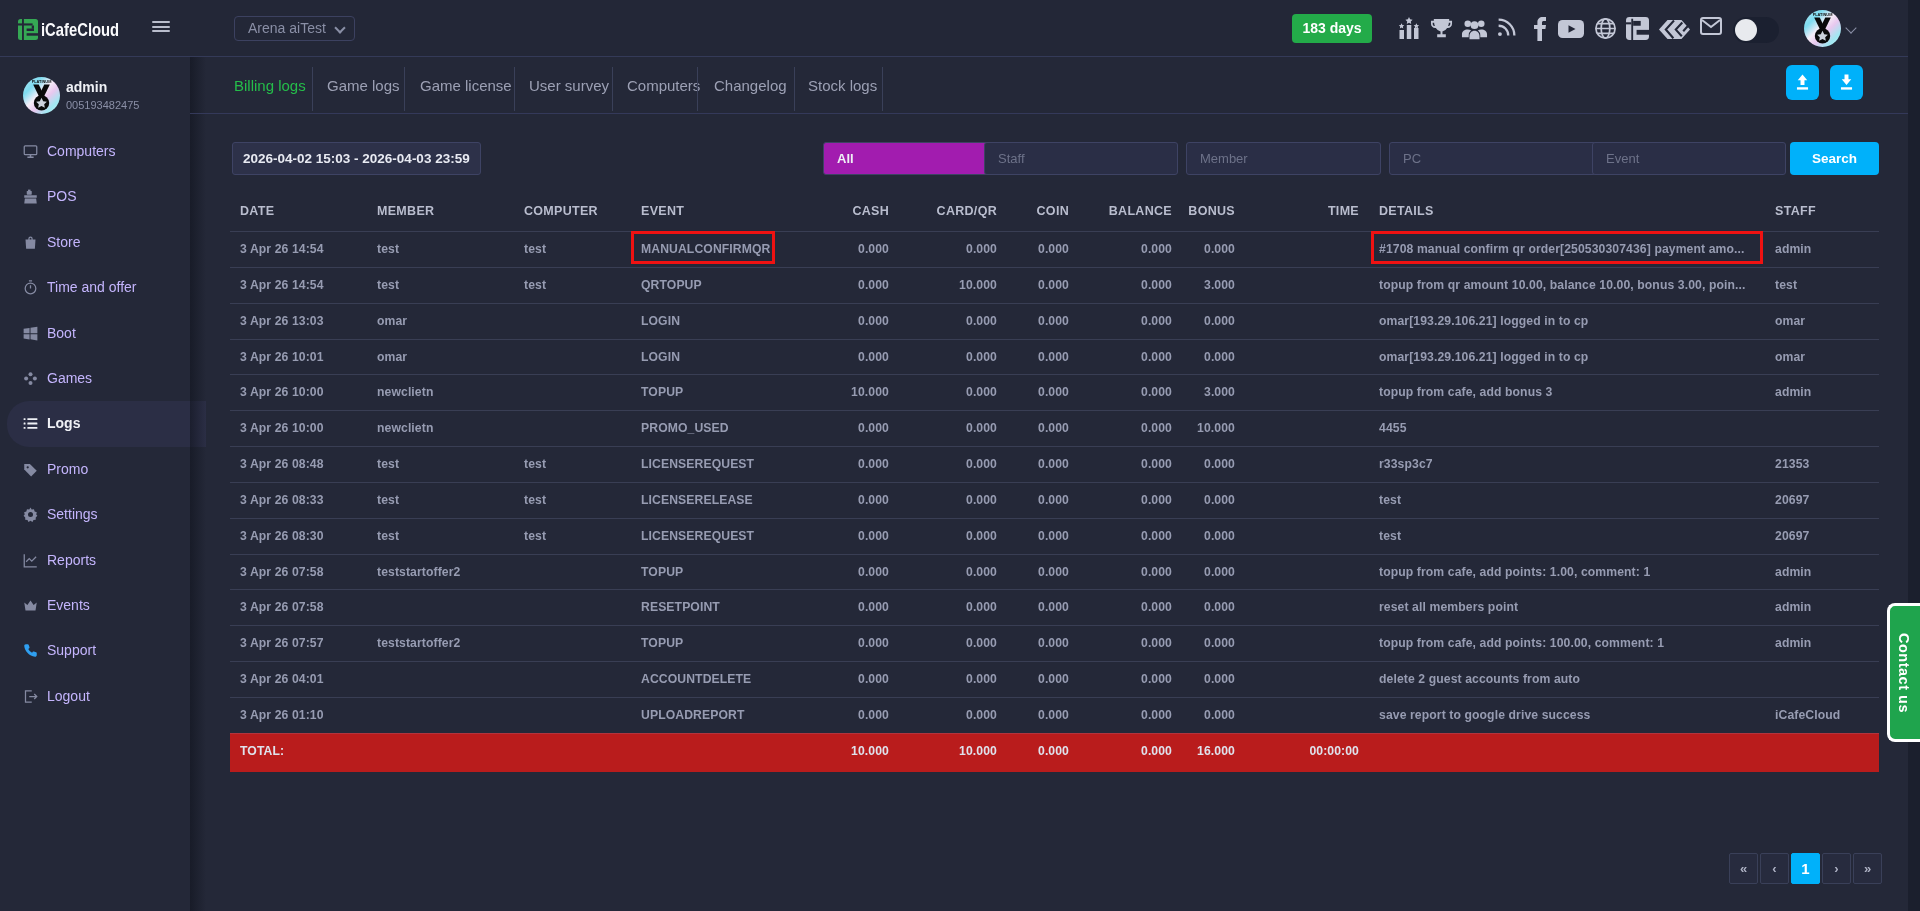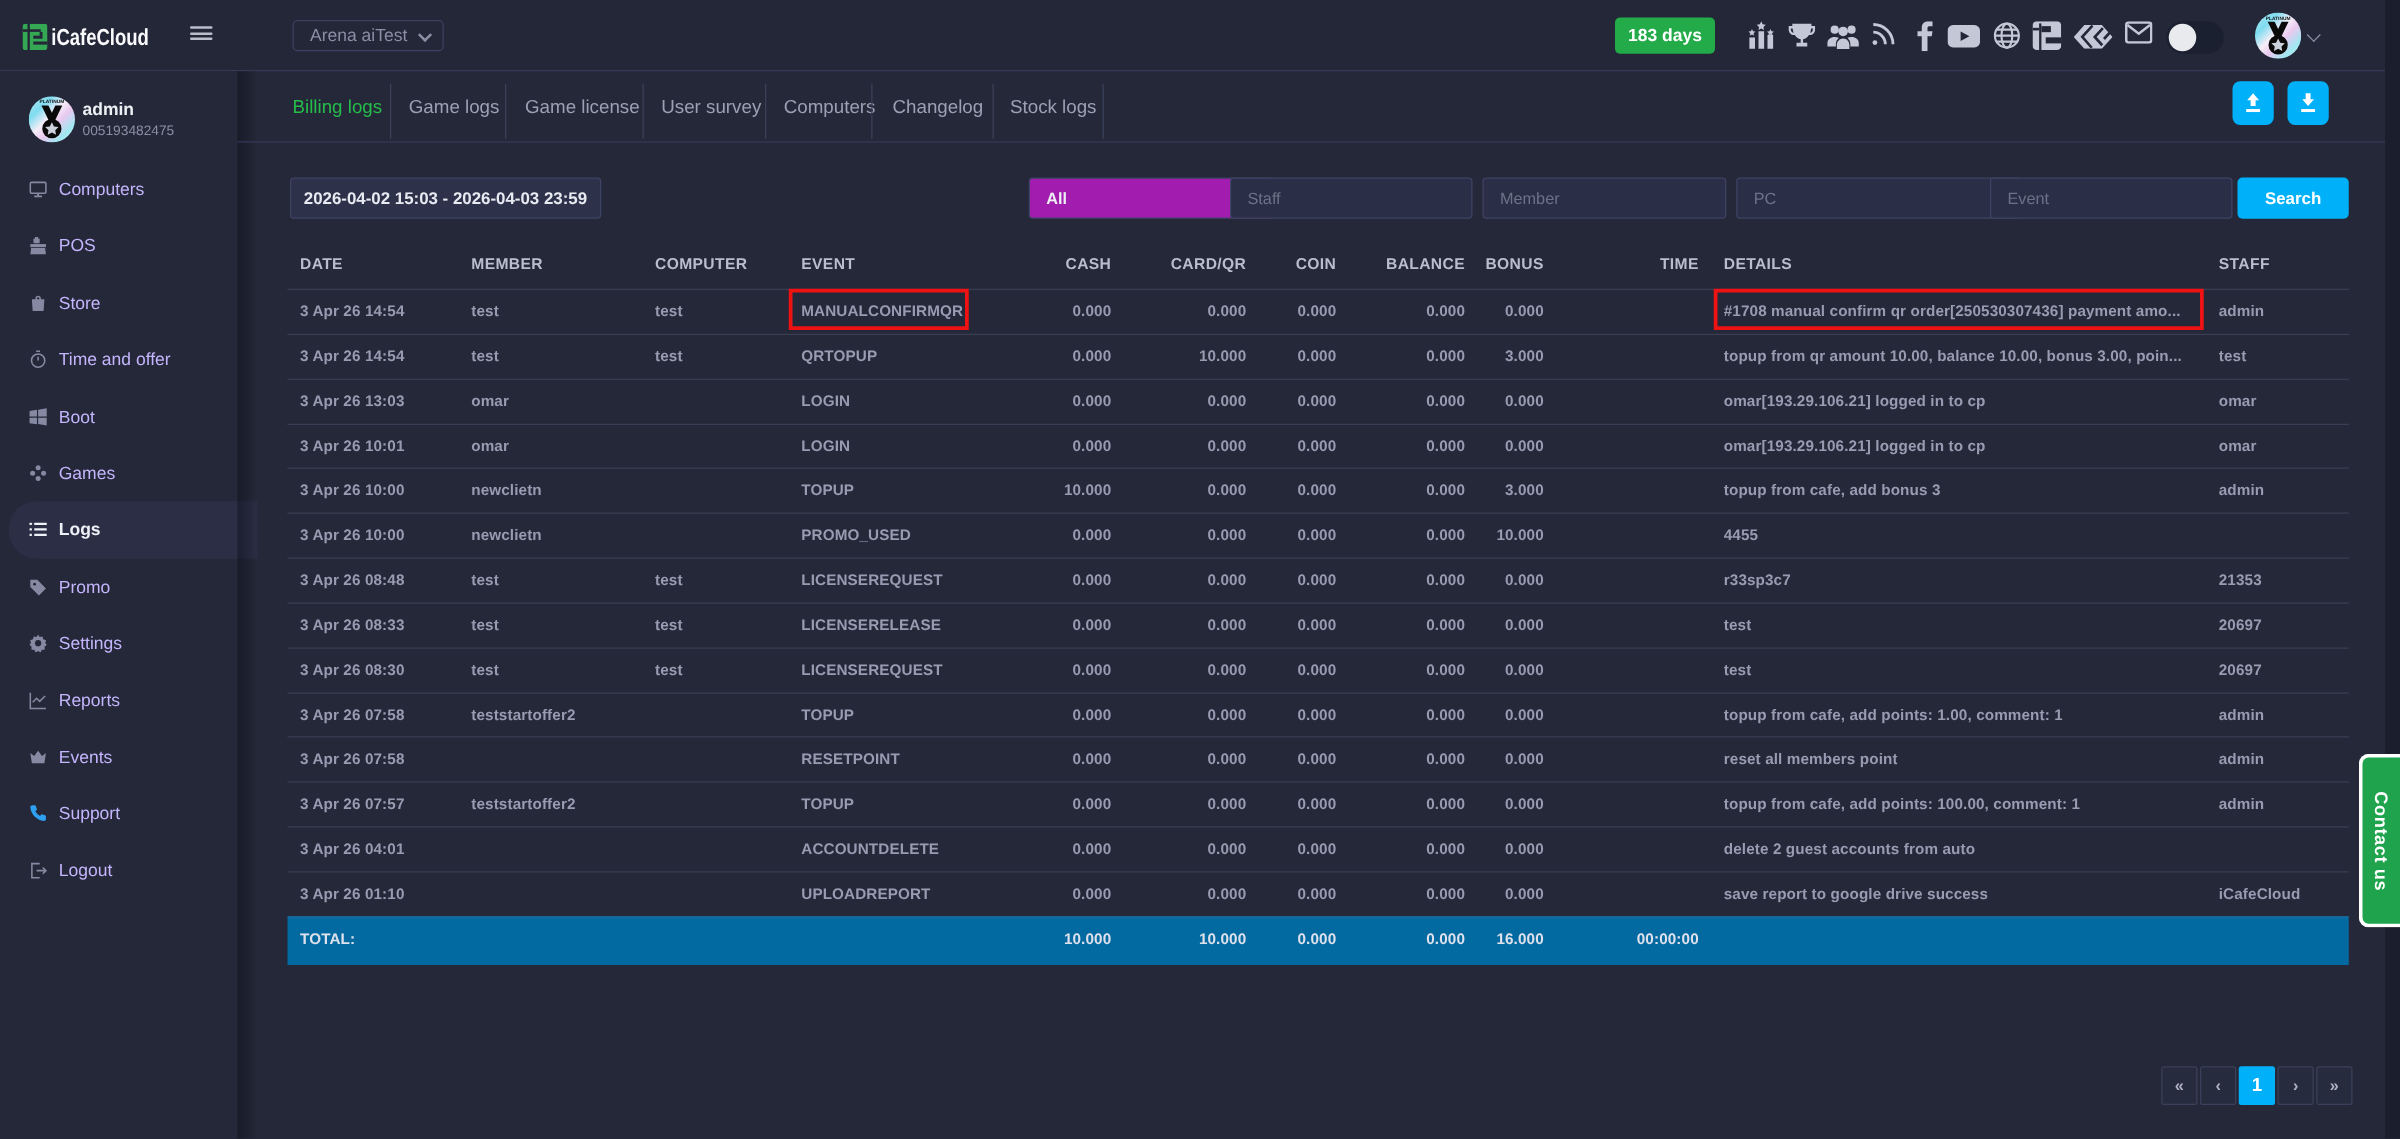--- a/index.html
+++ b/index.html
@@ -54,21 +54,21 @@
 #inpEvent { left:1592px; width:194px; }
 #btnSearch { position:absolute; left:1790px; top:142px; width:89px; height:33px; background:#00b1fa; border-radius:4px; color:#fff; font-size:13.5px; font-weight:bold; text-align:center; line-height:33px; }
 
 
 #tbl { position:absolute; left:230px; top:196px; width:1649px; }
 .hrow { position:relative; height:35px; }
 .hc { position:absolute; top:8px; font-size:12.5px; font-weight:bold; color:#b9bdce; letter-spacing:0.3px; }
 .drow { position:relative; height:35.85px; border-top:1px solid rgba(151,159,205,0.19); }
 .dc { position:absolute; top:10px; font-size:12.2px; font-weight:bold; color:#979cb2; letter-spacing:0.1px; white-space:nowrap; }
 .dc.det { font-weight:bold; max-width:374px; overflow:hidden; }
-#trow { position:relative; height:39px; background:#0369a1; }
+#trow { position:relative; height:39px; background:#b91c1c; }
 #trow .dc { color:#dfe2ec; }
 .c-date { left:10px; }
 .c-mem { left:147px; }
 .c-comp { left:294px; }
 .c-ev { left:411px; }
 .c-cash { width:120px; right:990px; text-align:right; }
 .c-card { width:120px; right:882px; text-align:right; }
 .c-coin { width:120px; right:810px; text-align:right; }
 .c-bal { width:120px; right:707px; text-align:right; }
 .c-bon { width:120px; right:644px; text-align:right; }

